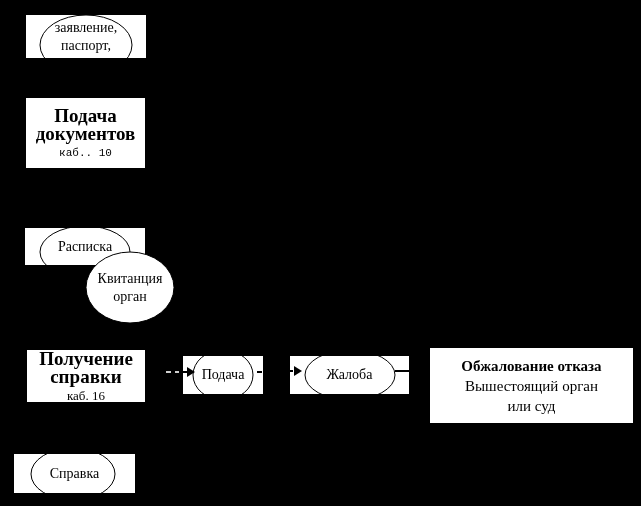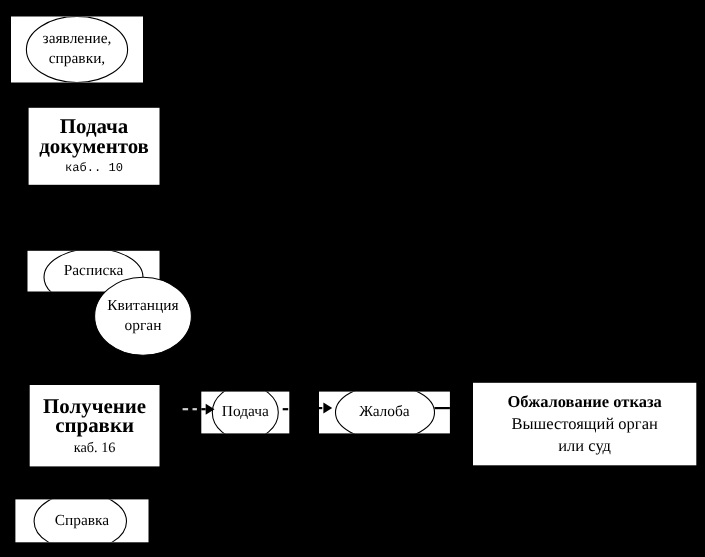--- a/index.html
+++ b/index.html
@@ -27,27 +27,27 @@
   .connector{position:absolute;z-index:3;background:#000;}
   .connector.faint{background:#cfcfcf;}
   .arrow{position:absolute;z-index:4;overflow:visible;}
   .arrow line{stroke:#000;stroke-width:2;}
 </style>
 </head>
 <body>
 
 <div id="canvas">
 
-  <div class="shape" style="left:10px;top:15px;width:120px;height:60px">
+  <div class="shape" style="left:26px;top:15px;width:120px;height:43px">
     <svg class="clip-ellipse" width="120" height="43" viewBox="0 0 120 43">
       <ellipse cx="60" cy="30" rx="46" ry="30" stroke="#000000"></ellipse>
     </svg>
     <div class="txt">
       <span class="doc-label">заявление,</span>
-      <span class="doc-label">справки,</span>
+      <span class="doc-label">паспорт,</span>
     </div>
   </div>
 
   <div class="shape" style="left:26px;top:98px;width:119px;height:70px">
     <div class="txt">
       <span class="proc-title">Подача</span>
       <span class="proc-title">документов</span>
       <span class="room-sans">каб.. 10</span>
     </div>
   </div>
@@ -64,21 +64,21 @@
   <div class="free-ellipse" style="left:85px;top:251px;width:90px;height:73px">
     <svg width="90" height="73" viewBox="0 0 90 73">
       <ellipse cx="45" cy="36.5" rx="44" ry="35.5" stroke-width="1" fill="#ffffff" stroke="#000000"></ellipse>
     </svg>
     <div class="txt">
       <span class="doc-label">Квитанция</span>
       <span class="doc-label">орган</span>
     </div>
   </div>
 
-  <div class="shape" style="left:27px;top:350px;width:118px;height:74px">
+  <div class="shape" style="left:27px;top:350px;width:118px;height:52px">
     <div class="txt">
       <span class="proc-title">Получение</span>
       <span class="proc-title">справки</span>
       <span class="room-serif">каб. 16</span>
     </div>
   </div>
 
   <div class="shape" style="left:183px;top:356px;width:80px;height:38px">
     <svg class="clip-ellipse" width="80" height="38" viewBox="0 0 80 38">
       <ellipse cx="40" cy="19" rx="30" ry="25" stroke="#000000"></ellipse>

